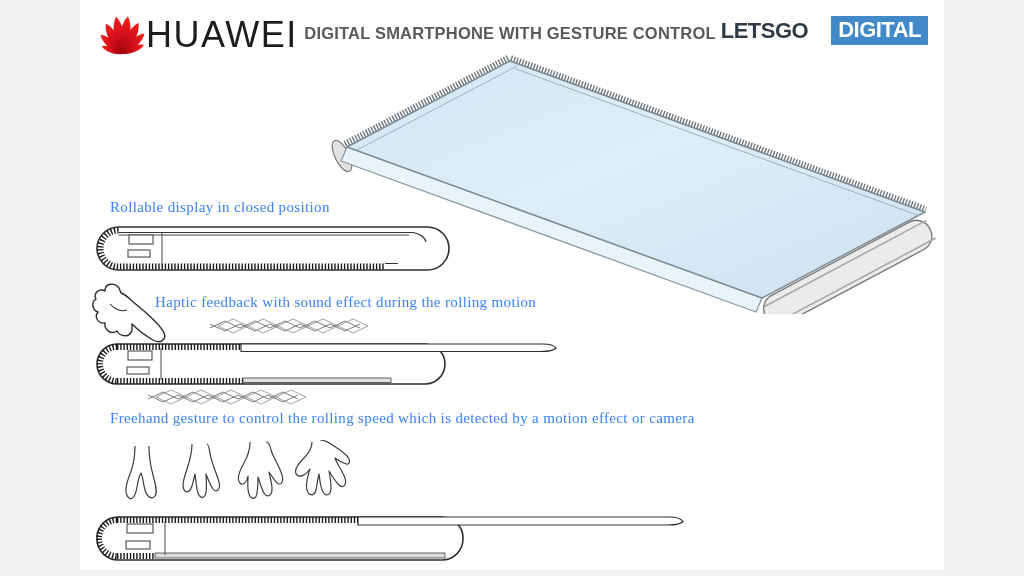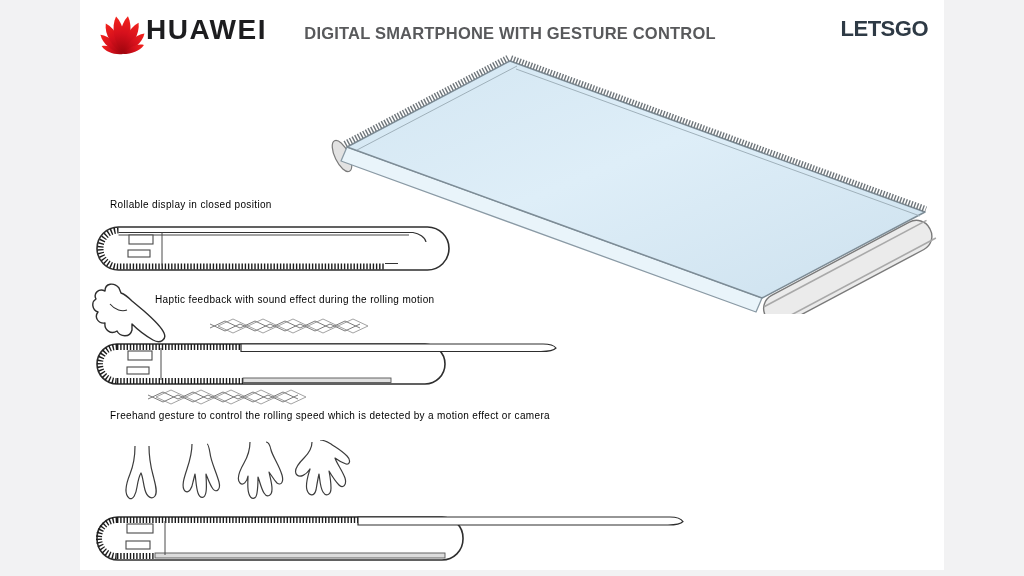--- a/index.html
+++ b/index.html
@@ -9,39 +9,39 @@
     font-family:"Liberation Sans", sans-serif;
     position:relative;
   }
   #panel{
     position:absolute;left:80px;top:0;width:864px;height:570px;
     background:#ffffff;overflow:hidden;
   }
   .abs{position:absolute;}
   .brand-text{
     left:66px;top:14px;
-    font-size:28px;font-weight:700;color:#1d1d1f;letter-spacing:1.5px;
+    font-size:36px;font-weight:400;color:#1d1d1f;letter-spacing:1.5px;
     font-family:"Liberation Sans", sans-serif;
   }
   .page-title{
     left:190px;top:24px;width:480px;text-align:center;
     font-size:16.5px;font-weight:700;color:#58595b;letter-spacing:0.2px;
     white-space:nowrap;
   }
   .site-logo{
     right:16px;top:16px;display:flex;align-items:center;gap:23px;
     font-weight:800;font-size:22px;letter-spacing:-0.5px;white-space:nowrap;
   }
   .site-logo .left-part{color:#2e3a45;}
   .site-logo .right-part{
     background:#4289c7;color:#ffffff;padding:1px 7px 2px 7px;display:inline-block;
   }
   .caption{
-    font-size:10px;color:#000000;letter-spacing:0.35px;white-space:nowrap;
-    font-family:Liberation Sans, sans-serif;
+    font-size:15px;color:#3b82f6;letter-spacing:0.35px;white-space:nowrap;
+    font-family:Liberation Serif, serif;
   }
   .cap1{left:30px;top:199px;}
   .cap2{left:75px;top:294px;}
   .cap3{left:30px;top:410px;}
   svg{display:block;}
 </style>
 </head>
 <body>
 
 <div id="panel">
@@ -64,20 +64,21 @@
       <path transform="translate(29,46) rotate(48)  scale(0.78)" d="M0,0 C-7,-13 -8,-28 -1,-38 C6,-28 5,-12 0,0 Z" fill="url(#hg)"></path>
       <path transform="translate(29,46) rotate(68)  scale(0.60)" d="M0,0 C-7,-13 -8,-28 -1,-38 C6,-28 5,-12 0,0 Z" fill="url(#hg)"></path>
     </g>
   </svg>
   <div class="abs brand-text">HUAWEI</div>
 
   <div class="abs page-title">DIGITAL SMARTPHONE WITH GESTURE CONTROL</div>
 
   <div class="abs site-logo">
     <span class="left-part">LETSGO</span>
+      <span class="right-part">DIGITAL</span>
   </div>
 
   <svg class="abs" style="left:250px;top:52px" width="614" height="262" viewBox="0 0 614 262" aria-hidden="true">
     <defs>
       <linearGradient id="scr" x1="0" y1="0" x2="1" y2="1">
         <stop offset="0" stop-color="#d3e6f2"></stop>
         <stop offset="0.45" stop-color="#deeef8"></stop>
         <stop offset="1" stop-color="#cde1ee"></stop>
       </linearGradient>
     </defs>

